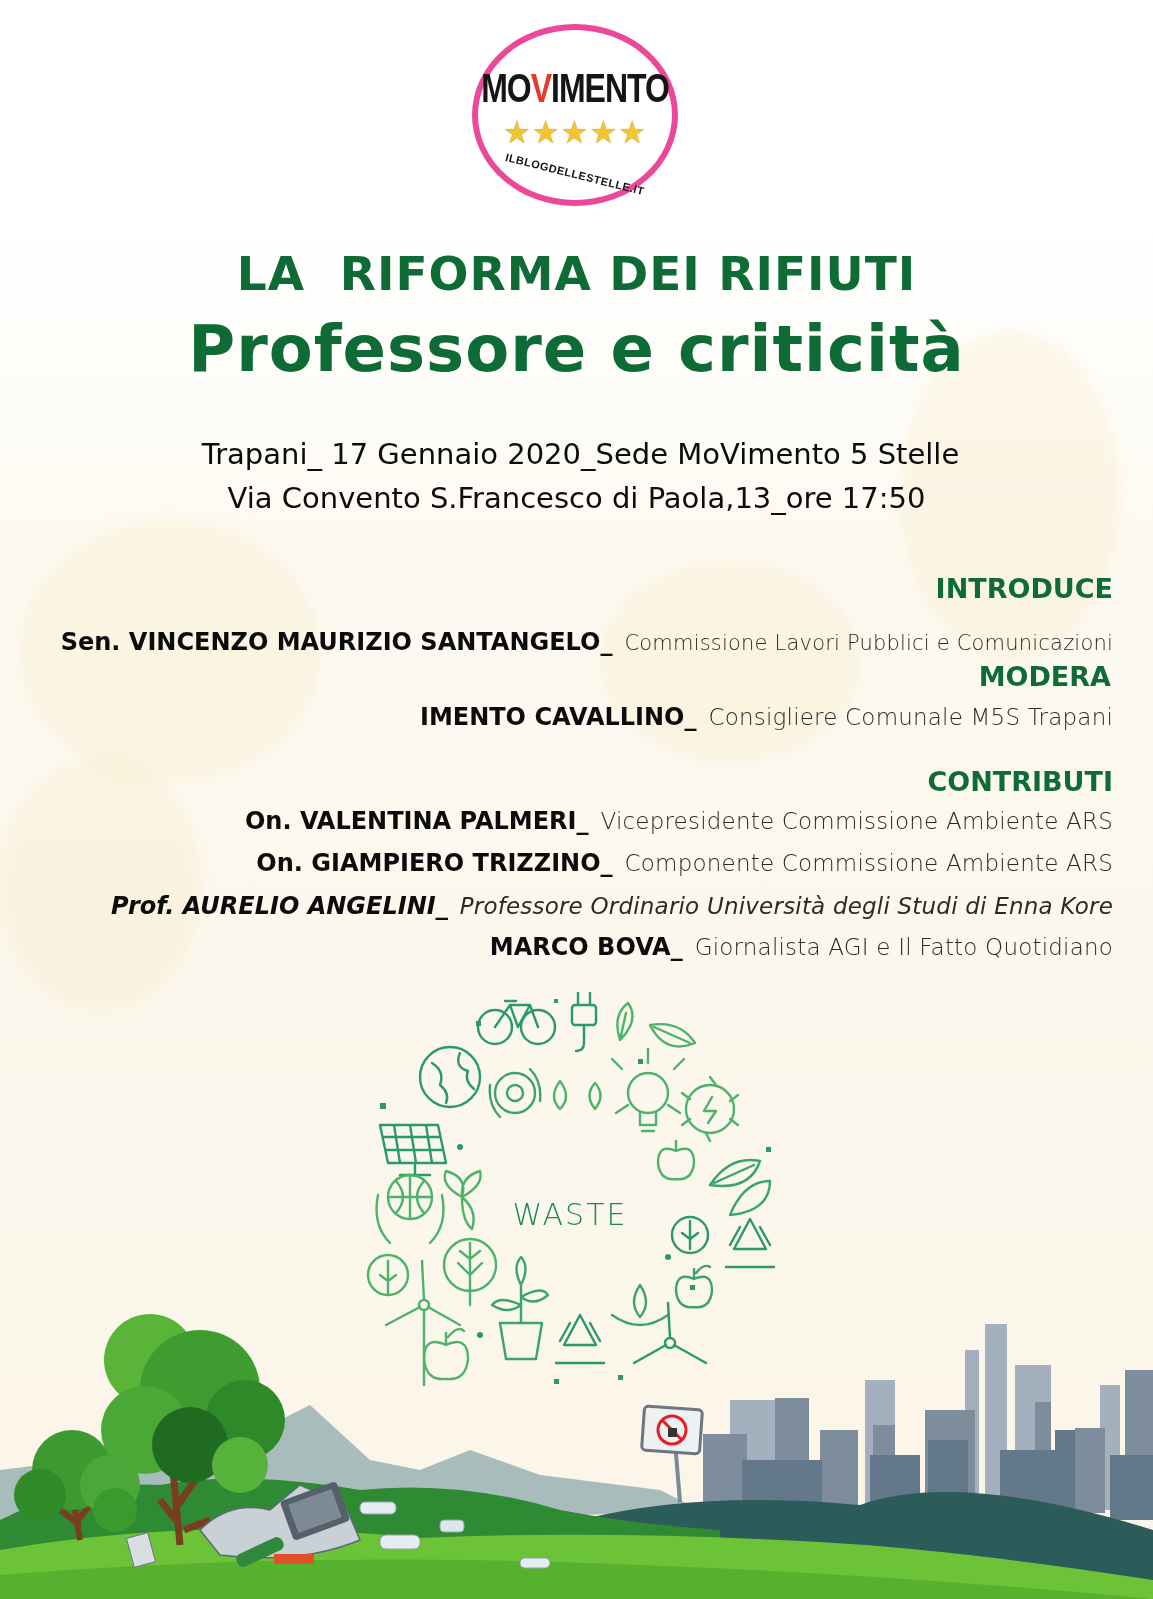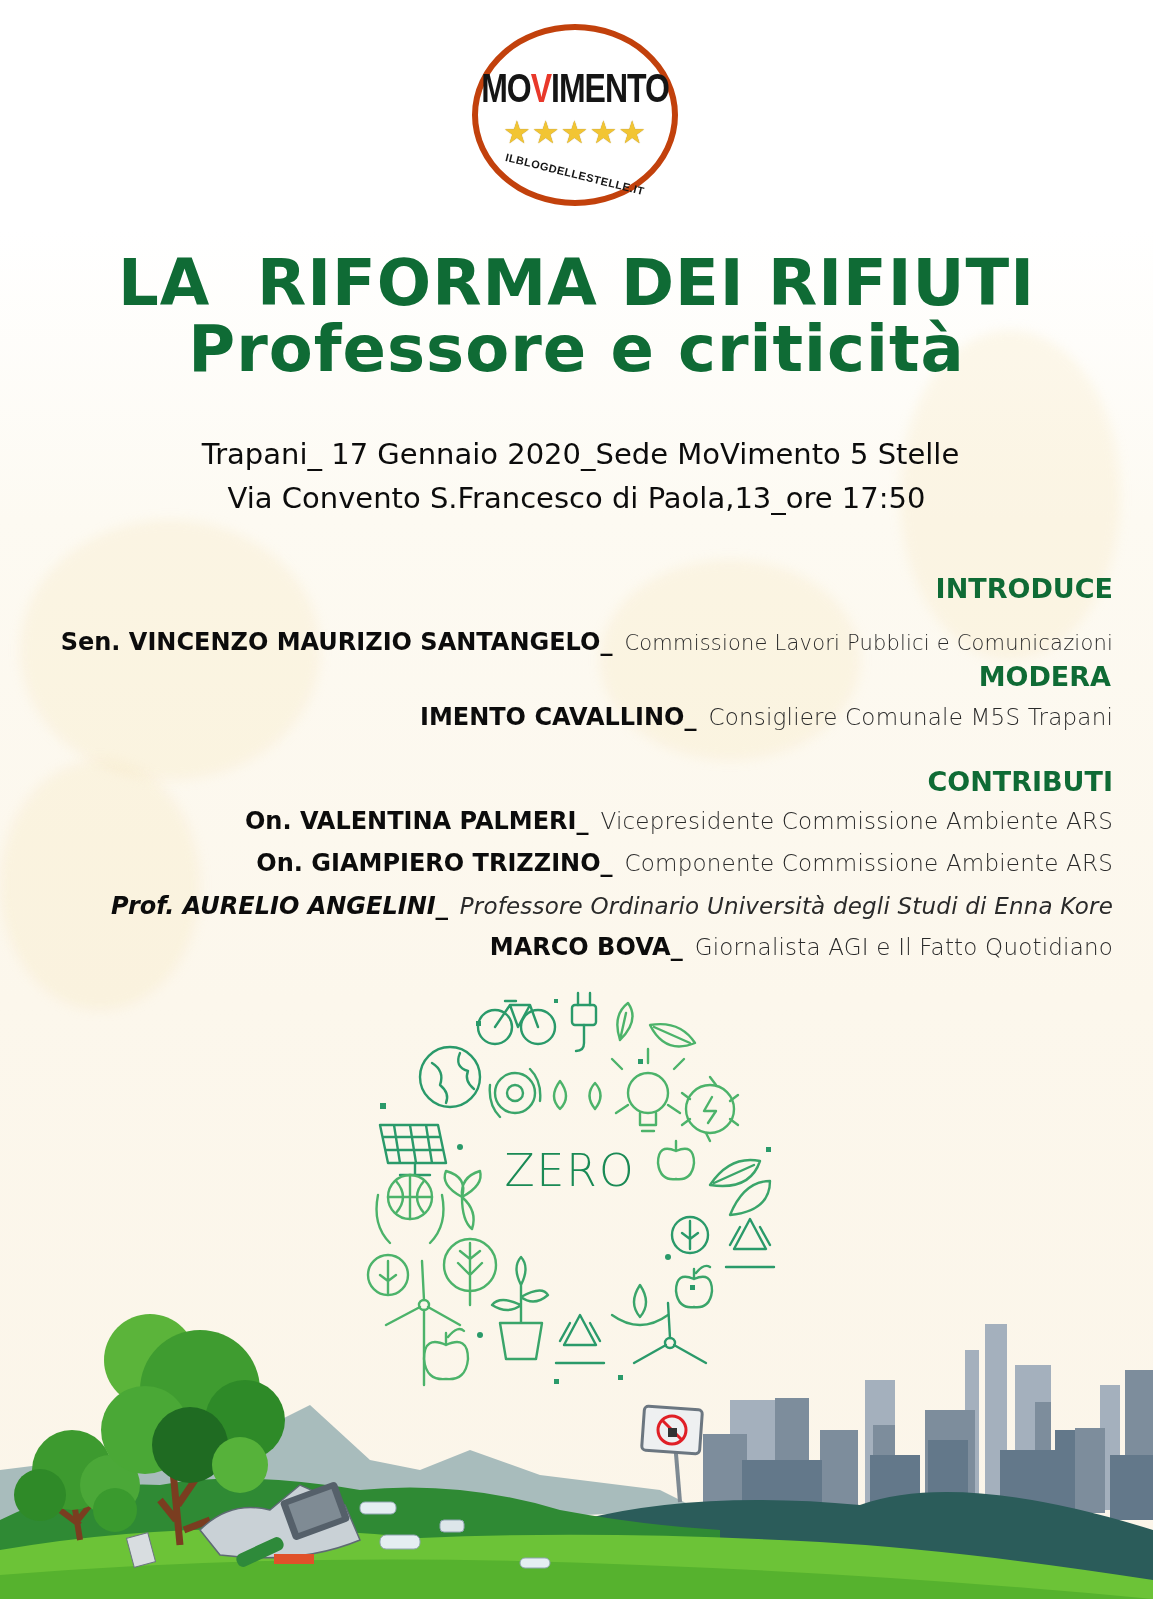--- a/index.html
+++ b/index.html
@@ -8,21 +8,21 @@
       position: relative;
       background: linear-gradient(180deg, #ffffff 0px, #ffffff 230px, #fdfaf2 520px, #fcf7ec 1000px, #fbf5e9 1599px);
       font-family: "DejaVu Sans", sans-serif;
       color: #111;
     }
     .splash { position: absolute; border-radius: 50%; background: rgba(240, 215, 150, 0.16); filter: blur(6px); }
 
     
     .logo {
       position: absolute; left: 472px; top: 24px; width: 206px; height: 182px;
-      border: 6px solid #c2410c; border-radius: 50%;
+      border: 6px solid #ec4899; border-radius: 50%;
       background: #fff;
     }
     .logo-word {
       position: absolute; top: 40px; left: 0; width: 100%; text-align: center;
       font-family: "Liberation Sans", sans-serif; font-weight: 900; font-size: 32px;
       letter-spacing: -1px; color: #151515; transform: scaleY(1.25);
     }
     .logo-word .v { color: #e8382a; }
     .logo-stars {
       position: absolute; top: 84px; left: 0; width: 100%; text-align: center;
@@ -34,21 +34,21 @@
       font-family: "Liberation Sans", sans-serif; font-weight: 700; font-size: 11px;
       color: #151515; letter-spacing: 0.5px; transform: rotate(14deg);
     }
 
     
     .title {
       position: absolute; left: 0; width: 1153px; text-align: center;
       font-family: "DejaVu Sans", sans-serif; font-weight: 700; color: #0f6b35;
       white-space: pre;
     }
-    .title-1 { top: 246px; font-size: 64px; letter-spacing: 1px; }
+    .title-1 { top: 246px; font-size: 47px; letter-spacing: 1px; }
     .title-2 { top: 312px; font-size: 64px; letter-spacing: 1px; }
 
     .info {
       position: absolute; left: 0; width: 1153px; text-align: center;
       font-family: "DejaVu Sans", sans-serif; font-weight: 400; font-size: 29px; color: #0c0c0c;
       white-space: pre;
     }
     .info-1 { top: 437px; padding-left: 8px; }
     .info-2 { top: 481px; padding-left: 0px; }
 
@@ -249,21 +249,21 @@
       <rect x="30" y="118" width="6" height="6"></rect>
         <rect x="416" y="162" width="5" height="5"></rect>
         <rect x="340" y="300" width="5" height="5"></rect>
       <rect x="204" y="394" width="5" height="5"></rect>
         <rect x="268" y="390" width="5" height="5"></rect>
         <circle cx="110" cy="162" r="3"></circle>
       <circle cx="318" cy="272" r="3"></circle>
         <circle cx="130" cy="350" r="3"></circle>
     </g>
   </svg>
-  <div class="zw-text zw-zero">ZERO</div>
+  <div class="zw-text zw-waste">WASTE</div>
 </div>
 
 <div class="landscape">
   <svg width="1153" height="319" viewBox="0 0 1153 319">
 
     <path d="M0 190 L120 175 L240 160 L310 125 L370 180 L420 190 L470 170 L540 195 L660 210 L700 230 L0 260 Z" fill="#a8bcbc"></path>
 
     <g fill="#a4b0bd">
       <rect x="730" y="120" width="50" height="110"></rect>
         <rect x="865" y="100" width="30" height="130"></rect>

